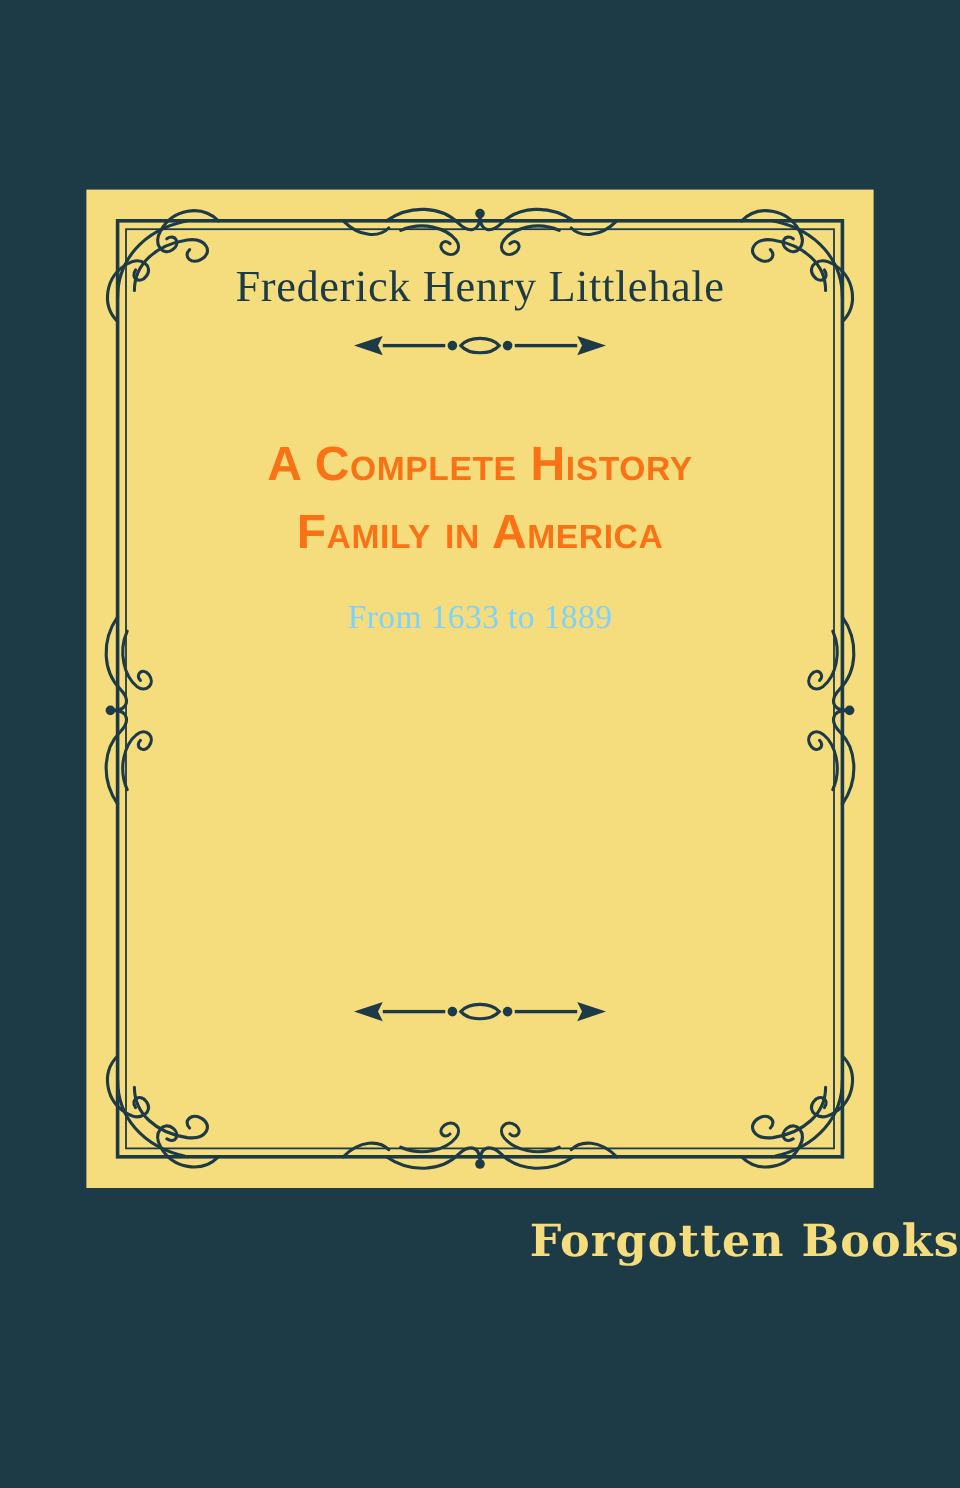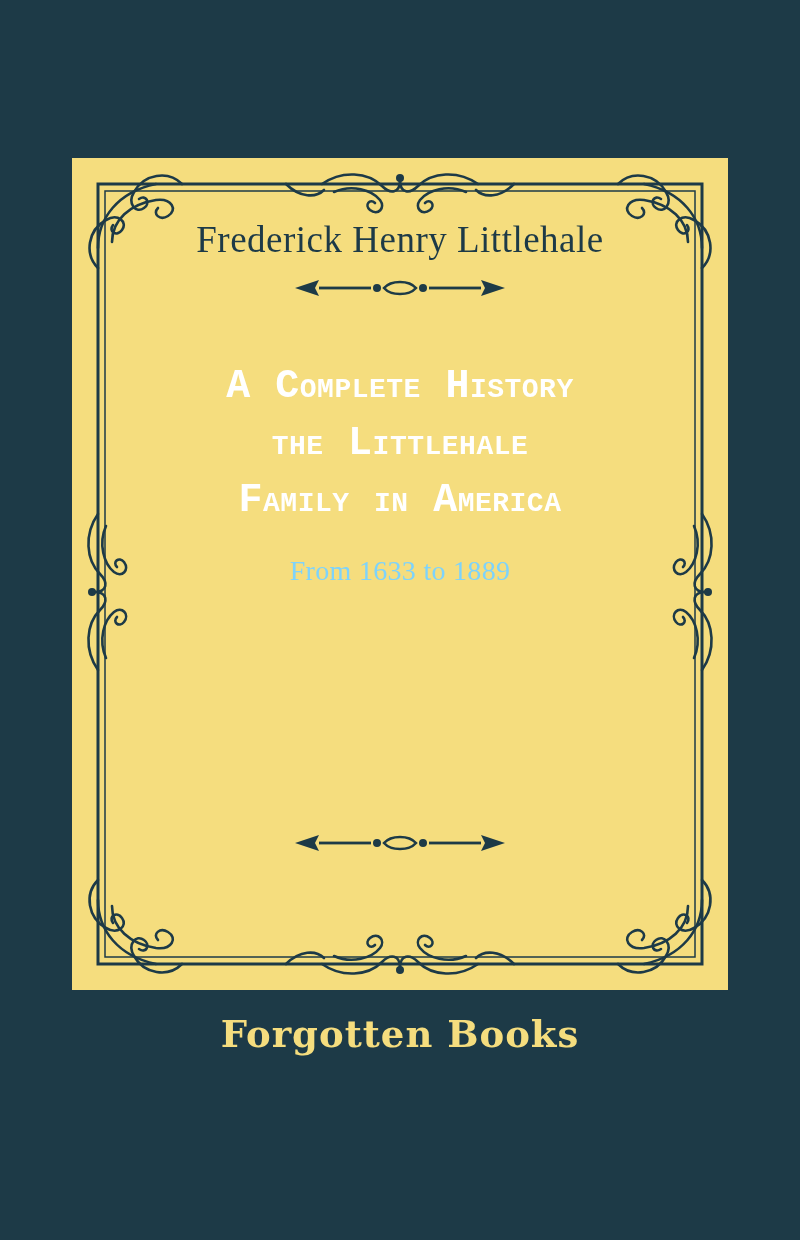--- a/index.html
+++ b/index.html
@@ -58,22 +58,22 @@
   }
   .rule-wrap {
     margin-top: 14px;
     width: 210px;
     height: 26px;
   }
   .title {
     margin-top: 58px;
     width: 520px;
     text-align: center;
-    color: #ffffff;
-    font-family: Liberation Mono, monospace;
+    color: #f97316;
+    font-family: Liberation Sans, sans-serif;
     font-size: 40px;
     font-weight: bold;
     line-height: 1.42;
     font-variant: small-caps;
     letter-spacing: 0.5px;
   }
   .subtitle {
     margin-top: 26px;
     text-align: center;
     color: #7dd3fc;
@@ -87,21 +87,21 @@
     transform: translateX(-50%);
     top: 672px;
     width: 210px;
     height: 26px;
   }
   .publisher {
     position: absolute;
     left: 0;
     right: 0;
     top: 1012px;
-    text-align: center;
+    text-align: right;
     color: #f5dd7e;
     font-size: 37px;
     font-family: "DejaVu Serif", serif;
     font-weight: bold;
     letter-spacing: 1px;
   }
   .publisher .pub-inner {
     display: inline-block;
     font-family: "DejaVu Serif", serif;
   }
@@ -185,21 +185,20 @@
           <rect x="134" y="11.6" width="52" height="2.8"></rect>
           <circle cx="82" cy="13" r="4"></circle>
           <circle cx="128" cy="13" r="4"></circle>
           <path d="M89 13 C 96 5, 114 5, 121 13 C 114 21, 96 21, 89 13 Z" fill="none" stroke="#1d3a47" stroke-width="2.6"></path>
         </g>
       </svg>
     </div>
 
     <div class="title">
       <div>A Complete History</div>
-      <div>the Littlehale</div>
       <div>Family in America</div>
     </div>
 
     <div class="subtitle">From 1633 to 1889</div>
 
     <div class="rule-wrap-bottom">
       <svg viewBox="0 0 210 26" width="210" height="26">
         <g fill="#1d3a47">
           <path d="M0 13 L24 5 L20 13 L24 21 Z"></path>
           <path d="M210 13 L186 5 L190 13 L186 21 Z"></path>

